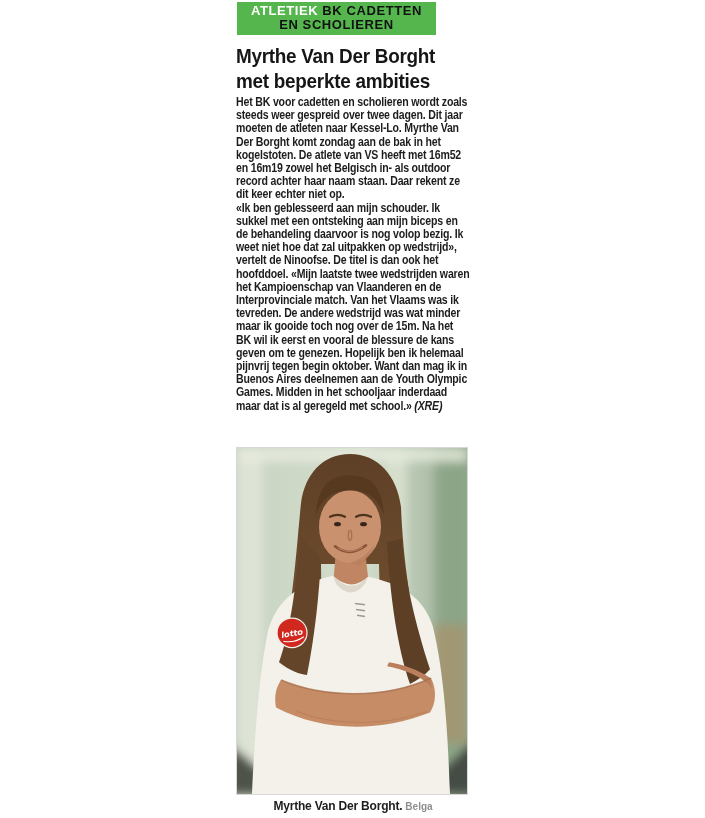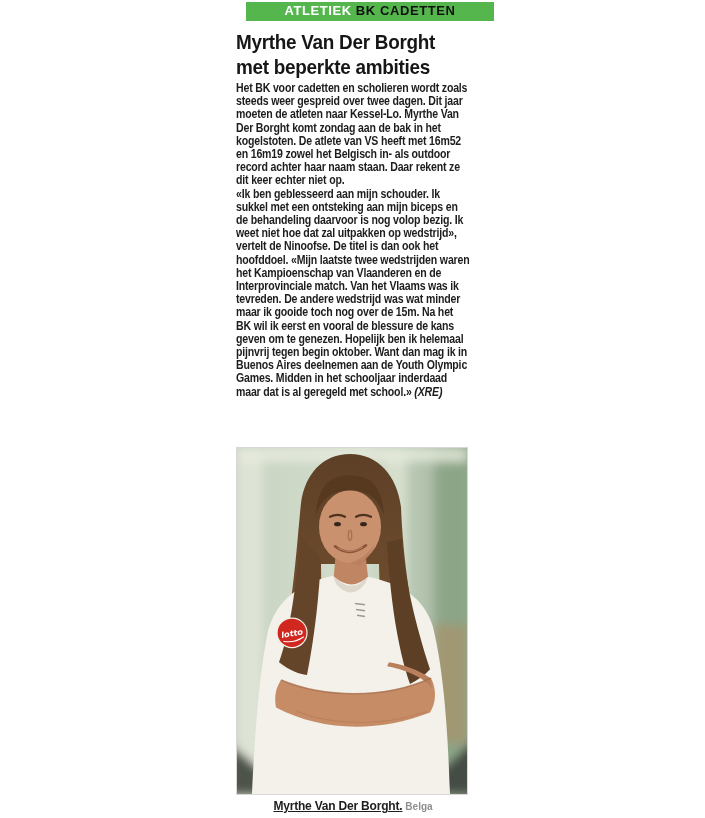--- a/index.html
+++ b/index.html
@@ -5,21 +5,21 @@
   * { margin:0; padding:0; box-sizing:border-box; }
   html,body { width:705px; height:818px; background:#ffffff; overflow:hidden; }
   body { font-family:"Liberation Sans", sans-serif; position:relative; }
 
   .column {
     position:absolute; left:236px; top:2px; width:234px;
   }
 
   
   .kicker {
-    width:248px; margin-left:10px;
+    width:199px; margin-left:1px;
     background:#55b64e;
     text-align:center;
     font-weight:bold;
     font-size:13px; line-height:14px;
     letter-spacing:0.6px;
     padding:2px 2px 3px 2px;
     color:#111;
   }
   .kicker .sport { color:#ffffff; margin-right:4px; }
   .kicker .l2 { display:block; }
@@ -55,30 +55,31 @@
   }
   .photo-wrap svg { display:block; width:100%; height:100%; }
 
   
   .caption {
     position:absolute; left:186px; top:799px; width:334px;
     text-align:center;
     font-size:12px; line-height:14px;
     color:#1d1d1d;
   }
-  .caption .cap-name { font-weight:bold; letter-spacing:-0.2px;text-decoration:underline; }
+  .caption .cap-name { font-weight:bold; letter-spacing:-0.2px; }
   .caption .cap-agency { font-weight:bold; color:#8f8f8f; font-size:10px; margin-left:3px; }
 </style>
 </head>
 <body>
 
 <div class="column">
 
   <div class="kicker">
     <span class="sport">ATLETIEK</span><span>BK CADETTEN</span>
+    <span class="l2">EN SCHOLIEREN</span>
   </div>
 
   <h1 class="headline">
     <span>Myrthe Van Der Borght</span>
     <span>met beperkte ambities</span>
   </h1>
 
   <div class="bodytext">
     <p>Het BK voor cadetten en scholieren wordt zoals steeds weer gespreid over twee dagen. Dit jaar moeten de atleten naar Kessel-Lo. Myrthe Van Der Borght komt zondag aan de bak in het kogelstoten. De atlete van VS heeft met 16m52 en 16m19 zowel het Belgisch in- als outdoor record achter haar naam staan. Daar rekent ze dit keer echter niet op.</p>
     <p><span>«Ik ben geblesseerd aan mijn schouder. Ik sukkel met een ontsteking aan mijn biceps en de behandeling daarvoor is nog volop bezig. Ik weet niet hoe dat zal uitpakken op wedstrijd», vertelt de Ninoofse. De titel is dan ook het hoofddoel. «Mijn laatste twee wedstrijden waren het Kampioenschap van Vlaanderen en de Interprovinciale match. Van het Vlaams was ik tevreden. De andere wedstrijd was wat minder maar ik gooide toch nog over de 15m. Na het BK wil ik eerst en vooral de blessure de kans geven om te genezen. Hopelijk ben ik helemaal pijnvrij tegen begin oktober. Want dan mag ik in Buenos Aires deelnemen aan de Youth Olympic Games. Midden in het schooljaar inderdaad maar dat is al geregeld met school.»</span> <span class="credit">(XRE)</span></p>

